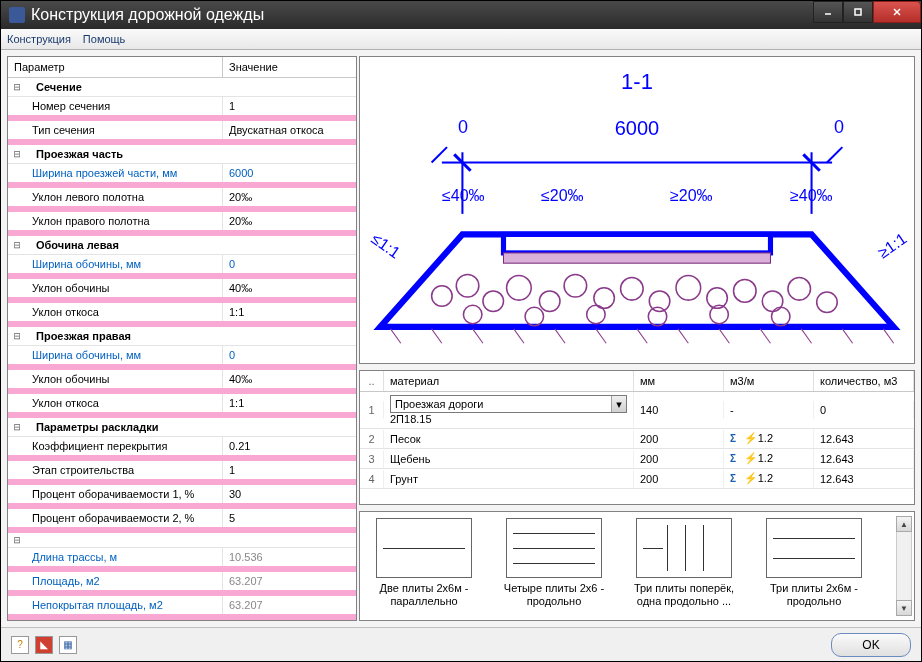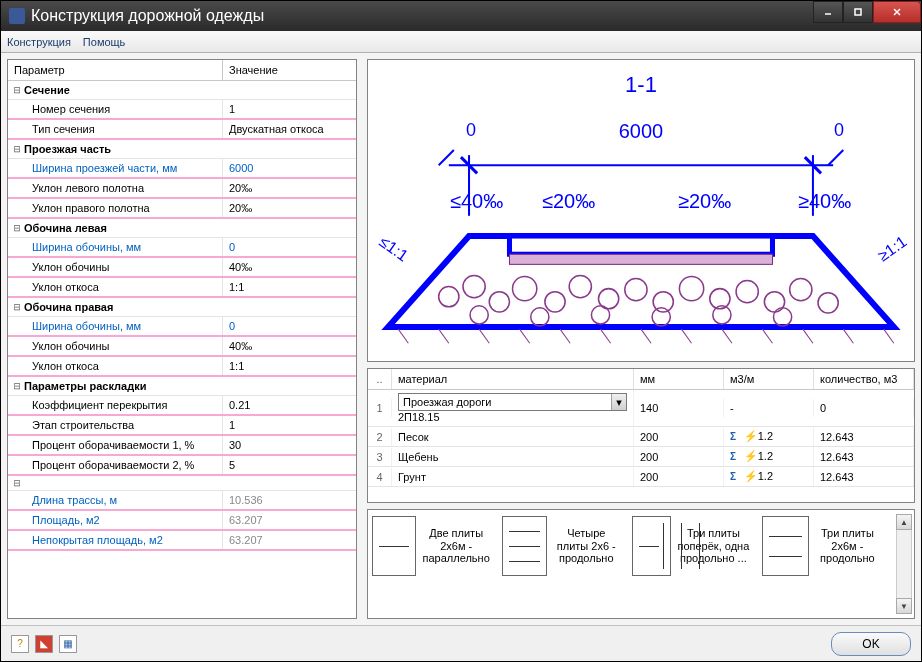--- a/index.html
+++ b/index.html
@@ -12,45 +12,45 @@
 .titlebar .title { flex: 1; font-size: 16px; }
 .winbtns { display: flex; height: 100%; }
 .winbtn { width: 30px; height: 22px; display: flex; align-items: center; justify-content: center; margin-top: 0; }
 .winbtn.min, .winbtn.max { background: linear-gradient(#555,#333); border: 1px solid #222; }
 .winbtn.close { width: 48px; background: linear-gradient(#d9534f,#b52e2a); border: 1px solid #8b1e1a; border-top-right-radius: 4px; }
 .winbtn svg { width: 12px; height: 10px; }
 
 .menubar { height: 22px; background: linear-gradient(#fafafa,#e8e8e8); border-bottom: 1px solid #b0b0b0; display: flex; align-items: center; padding: 0 6px; gap: 12px; }
 .menubar .menuitem { color: #1a3a6e; cursor: default; }
 
-.content { flex: 1; display: flex; padding: 6px; gap: 10px; background: #f4f4f4; }
+.content { flex: 1; display: flex; padding: 6px; gap: 2px; background: #f4f4f4; }
 
 
 .left { width: 350px; background: #fff; border: 1px solid #828282; display: flex; flex-direction: column; }
 .param-head { display: flex; border-bottom: 1px solid #c8c8c8; font-size: 11px; }
 .param-head .col1 { width: 215px; padding: 4px 6px; border-right: 1px solid #c8c8c8; }
 .param-head .col2 { flex:1; padding: 4px 6px; }
 .param-body { flex: 1; overflow-y: auto; }
 .group-row { display: flex; align-items: center; background: #fff; border-bottom: 1px solid #e4e4e4; }
 .group-toggle { width: 14px; text-align: center; color: #666; font-size: 9px; padding: 2px 0 2px 4px; }
-.group-label { font-weight: bold; padding: 3px 2px; }
-.prop-row { display: flex; border-bottom: 2px solid #f9a8d4; font-size: 11px; justify-content: flex-end; }
+.group-label { font-weight: bold; padding: 3px 2px; margin-left: 12px; }
+.prop-row { display: flex; border-bottom: 6px solid #f9a8d4; font-size: 11px; justify-content: flex-end; }
 .prop-row .c1 { width: 215px; padding: 3px 6px 3px 24px; border-right: 1px solid #e4e4e4; }
 .prop-row .c2 { flex:1; padding: 3px 6px; }
 .prop-row.link .c1, .prop-row.link .c2 { color: #0060c0; }
 .prop-row.gray .c2 { color: #888; }
 
 
 .right { flex:1; display: flex; flex-direction: column; gap: 6px; }
 .drawing { flex: 1; background: #fff; border: 1px solid #828282; position: relative; font-family: Arial; color: #0000ff; }
 .drawing .title-lbl { position:absolute; top: 12px; left: 50%; transform: translateX(-50%); font-size: 22px; }
 .drawing .w-lbl { position:absolute; top: 60px; left: 50%; transform: translateX(-50%); font-size: 20px; }
 .drawing .zero-left { position:absolute; top: 60px; left: 98px; font-size: 18px; }
 .drawing .zero-right { position:absolute; top: 60px; right: 70px; font-size: 18px; }
-.drawing .slope-lbl { position:absolute; top: 130px; font-size: 20px; }
+.drawing .slope-lbl { position:absolute; top: 130px; font-size: 16px; }
 .drawing .ratio-left { position:absolute; top: 180px; left: 10px; font-size: 16px; transform: rotate(35deg); }
 .drawing .ratio-right { position:absolute; top: 180px; right: 6px; font-size: 16px; transform: rotate(-35deg); }
 .cross-section { position:absolute; top: 85px; left: 10px; right: 10px; bottom: 20px; }
 
 
 .materials { background:#fff; border:1px solid #828282; min-height: 135px; }
 .mat-head { display:flex; font-size:11px; border-bottom:1px solid #c8c8c8; }
 .mat-head .mc { padding:4px 6px; border-right:1px solid #e0e0e0; }
 .mat-body .mat-row { display:flex; border-bottom:1px solid #e4e4e4; align-items:center; }
 .mat-row .mc { padding:3px 6px; border-right:1px solid #f0f0f0; }
@@ -59,21 +59,21 @@
 .mc2 { width: 90px; }
 .mc3 { width: 90px; }
 .mc4 { width: 100px; }
 .dropdown { display:flex; align-items:center; border:1px solid #7a7a7a; background:#fff; height:18px; }
 .dropdown .dd-text { flex:1; padding: 0 4px; }
 .dropdown .dd-btn { width:15px; height:100%; background:linear-gradient(#f0f0f0,#d0d0d0); border-left:1px solid #a0a0a0; display:flex; align-items:center; justify-content:center; }
 .sigma-ico { display:inline-block; width:12px; height:12px; margin-right:2px; color:#1a5fb4; font-weight:bold; font-size:10px; }
 
 
 .templates { background:#fff; border:1px solid #828282; height: 110px; display:flex; align-items:flex-start; padding: 6px 4px; gap: 6px; position:relative; }
-.tpl { width: 120px; display:flex; flex-direction:row; align-items:center; gap:4px; cursor:pointer; }
+.tpl { width: 120px; display:flex; flex-direction:column; align-items:center; gap:4px; cursor:pointer; }
 .tpl .thumb { width: 96px; height: 60px; border: 1px solid #666; background:#fff; position:relative; }
 .tpl .tlabel { font-size: 11px; text-align:center; line-height:1.15; }
 .tpl-scroll { position:absolute; right:2px; top:4px; bottom:4px; width:16px; display:flex; flex-direction:column; }
 .tpl-scroll .sb-btn { height:16px; background:linear-gradient(#f4f4f4,#d8d8d8); border:1px solid #a8a8a8; display:flex; align-items:center; justify-content:center; font-size:8px; color:#444; }
 .tpl-scroll .sb-track { flex:1; background:#f0f0f0; border-left:1px solid #ccc; border-right:1px solid #ccc; }
 
 
 .footer { height: 36px; background:#f0f0f0; border-top:1px solid #c0c0c0; display:flex; align-items:center; padding:0 10px; }
 .footer .ficons { display:flex; gap:6px; }
 .footer .ficon { width:18px; height:18px; border:1px solid #999; background:#fff; display:flex; align-items:center; justify-content:center; font-size:10px; }
@@ -163,21 +163,21 @@
           <div class="prop-row">
             <div class="c1">Уклон обочины</div>
             <div class="c2">40‰</div>
           </div>
           <div class="prop-row">
             <div class="c1">Уклон откоса</div>
             <div class="c2">1:1</div>
           </div>
           <div class="group-row">
             <span class="group-toggle">⊟</span>
-            <span class="group-label">Обочина правая</span>
+            <span class="group-label">Проезжая правая</span>
           </div>
           <div class="prop-row link">
             <div class="c1">Ширина обочины, мм</div>
             <div class="c2">0</div>
           </div>
           <div class="prop-row">
             <div class="c1">Уклон обочины</div>
             <div class="c2">40‰</div>
           </div>
           <div class="prop-row">
@@ -223,21 +223,21 @@
     </div>
 
     <div class="right">
 
       <div class="drawing">
         <div class="title-lbl">1-1</div>
         <div class="zero-left">0</div>
         <div class="w-lbl">6000</div>
         <div class="zero-right">0</div>
         <div class="slope-lbl" style="left:82px">≤40‰</div>
-        <div class="slope-lbl" style="left:174px">≤20‰</div>
+        <div class="slope-lbl" style="left:181px">≤20‰</div>
         <div class="slope-lbl" style="left:310px">≥20‰</div>
         <div class="slope-lbl" style="left:430px">≥40‰</div>
         <div class="ratio-left">≤1:1</div>
         <div class="ratio-right">≥1:1</div>
         <svg class="cross-section" viewBox="0 0 520 200">
 
           <line x1="90" y1="10" x2="90" y2="70" stroke="#0000ff" stroke-width="2"></line>
           <line x1="430" y1="10" x2="430" y2="70" stroke="#0000ff" stroke-width="2"></line>
           <line x1="90" y1="20" x2="430" y2="20" stroke="#0000ff" stroke-width="2"></line>
           <line x1="82" y1="12" x2="98" y2="28" stroke="#0000ff" stroke-width="3"></line>

